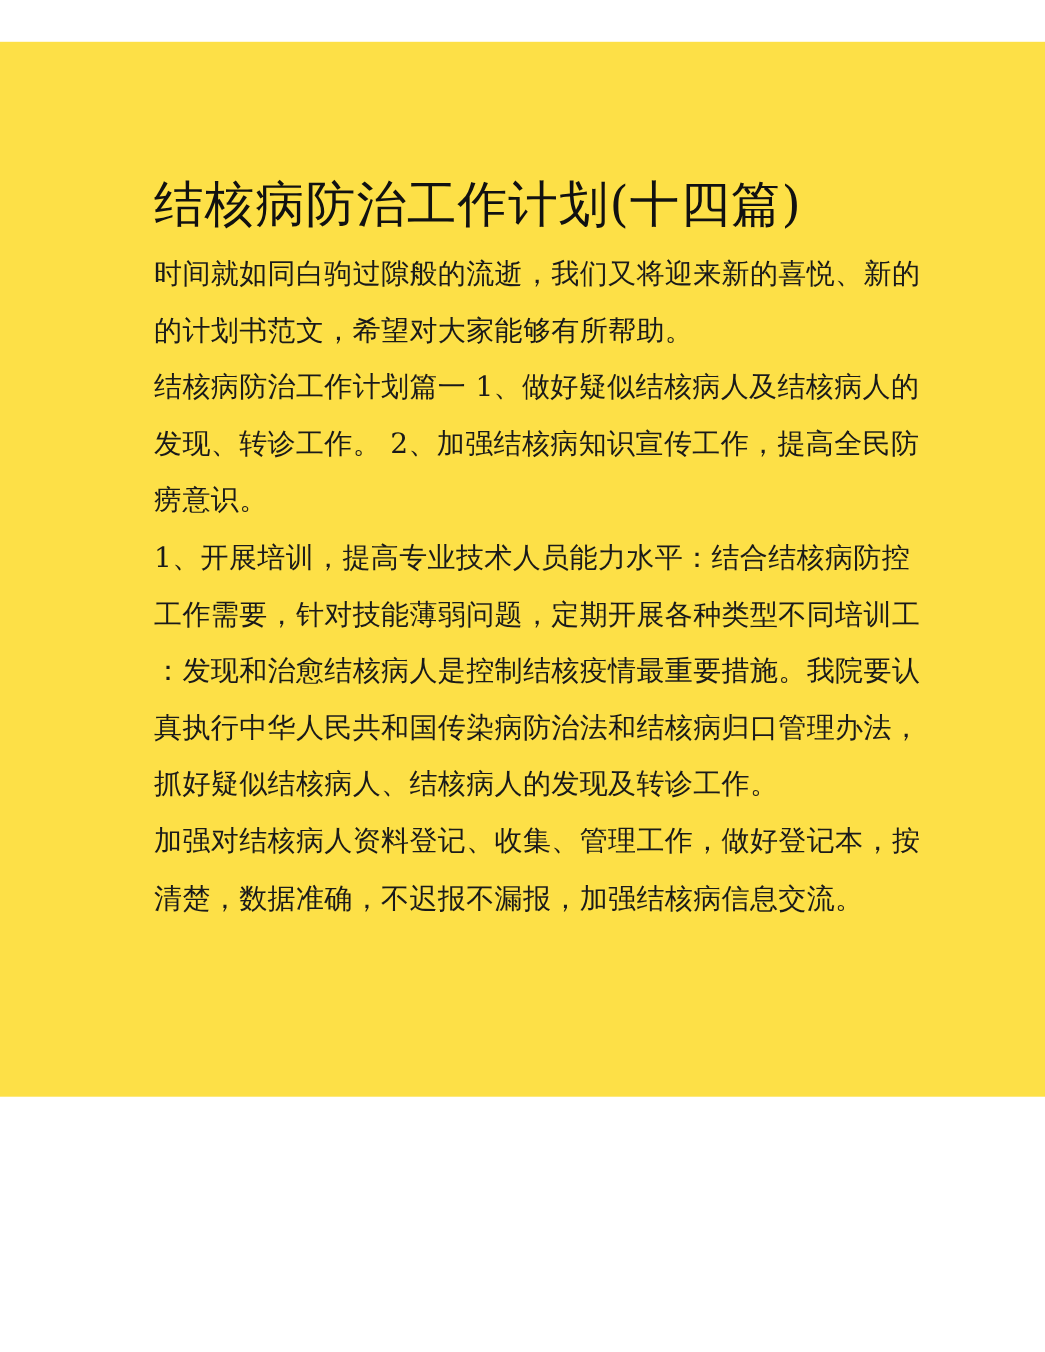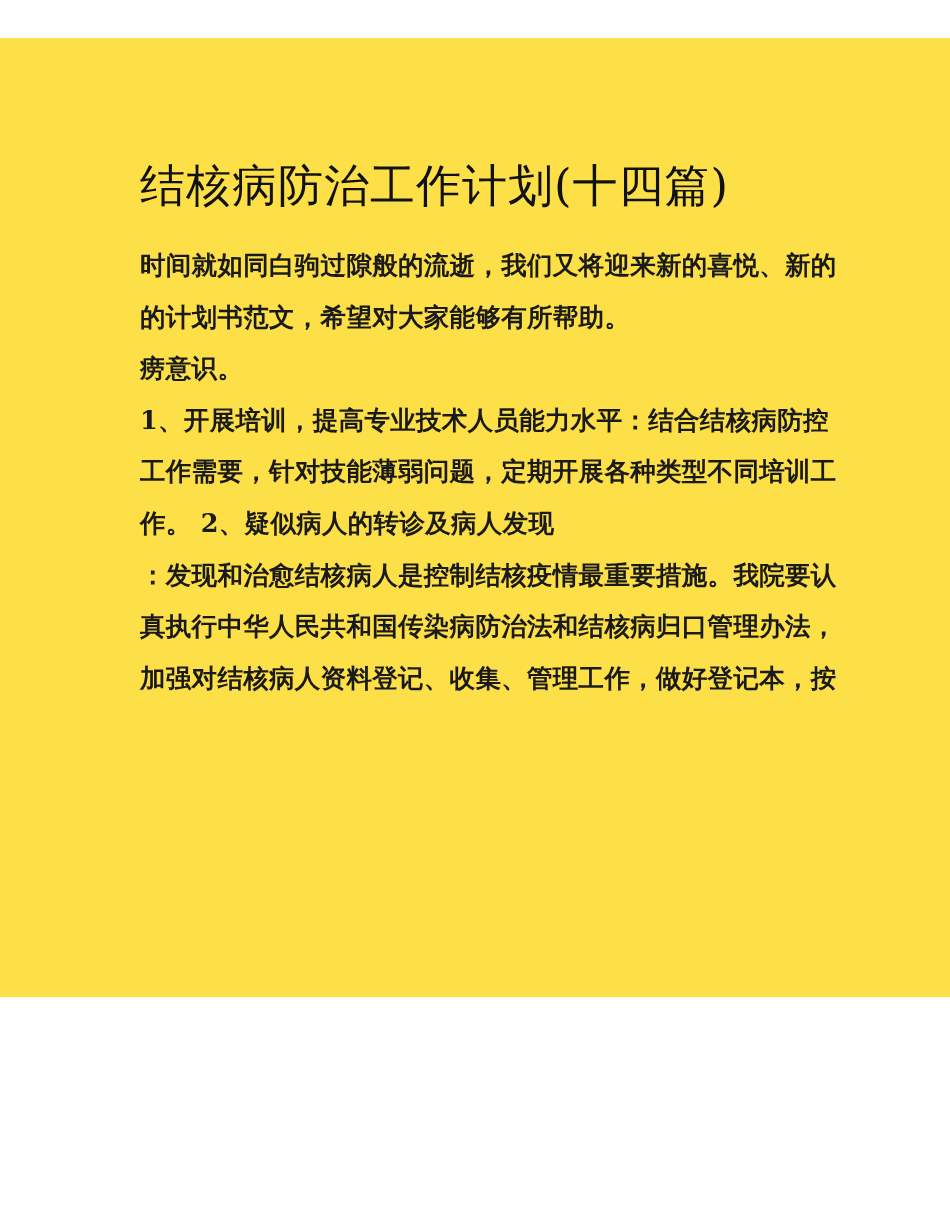--- a/index.html
+++ b/index.html
@@ -30,43 +30,45 @@
       line-height: 60px;
       letter-spacing: 1px;
       white-space: nowrap;
       color: #111111;
       font-weight: normal;
       margin: 0;
     }
     .body-text {
       position: absolute;
       left: 140px;
-      top: 202px;
+      top: 186px;
       width: 680px;
-      font-weight: bold;
     }
     .line {
       height: 51.6px;
       line-height: 51.6px;
       font-size: 25.5px;
       white-space: nowrap;
       letter-spacing: 0.3px;
       color: #1a1a1a;
     }
   </style>
 </head>
 <body>
 
 <div class="page">
   <h1 class="title">结核病防治工作计划(十四篇)</h1>
 
   <div class="body-text">
     <div class="line">时间就如同白驹过隙般的流逝，我们又将迎来新的喜悦、新的</div>
     <div class="line">的计划书范文，希望对大家能够有所帮助。</div>
+    <div class="line">结核病防治工作计划篇一 1、做好疑似结核病人及结核病人的</div>
+    <div class="line">发现、转诊工作。 2、加强结核病知识宣传工作，提高全民防</div>
     <div class="line">痨意识。</div>
     <div class="line">1、开展培训，提高专业技术人员能力水平：结合结核病防控</div>
     <div class="line">工作需要，针对技能薄弱问题，定期开展各种类型不同培训工</div>
-    <div class="line">作。 2、疑似病人的转诊及病人发现</div>
     <div class="line">：发现和治愈结核病人是控制结核疫情最重要措施。我院要认</div>
     <div class="line">真执行中华人民共和国传染病防治法和结核病归口管理办法，</div>
+    <div class="line">抓好疑似结核病人、结核病人的发现及转诊工作。</div>
     <div class="line">加强对结核病人资料登记、收集、管理工作，做好登记本，按</div>
+    <div class="line">清楚，数据准确，不迟报不漏报，加强结核病信息交流。</div>
   </div>
 </div>
 
 </body></html>

